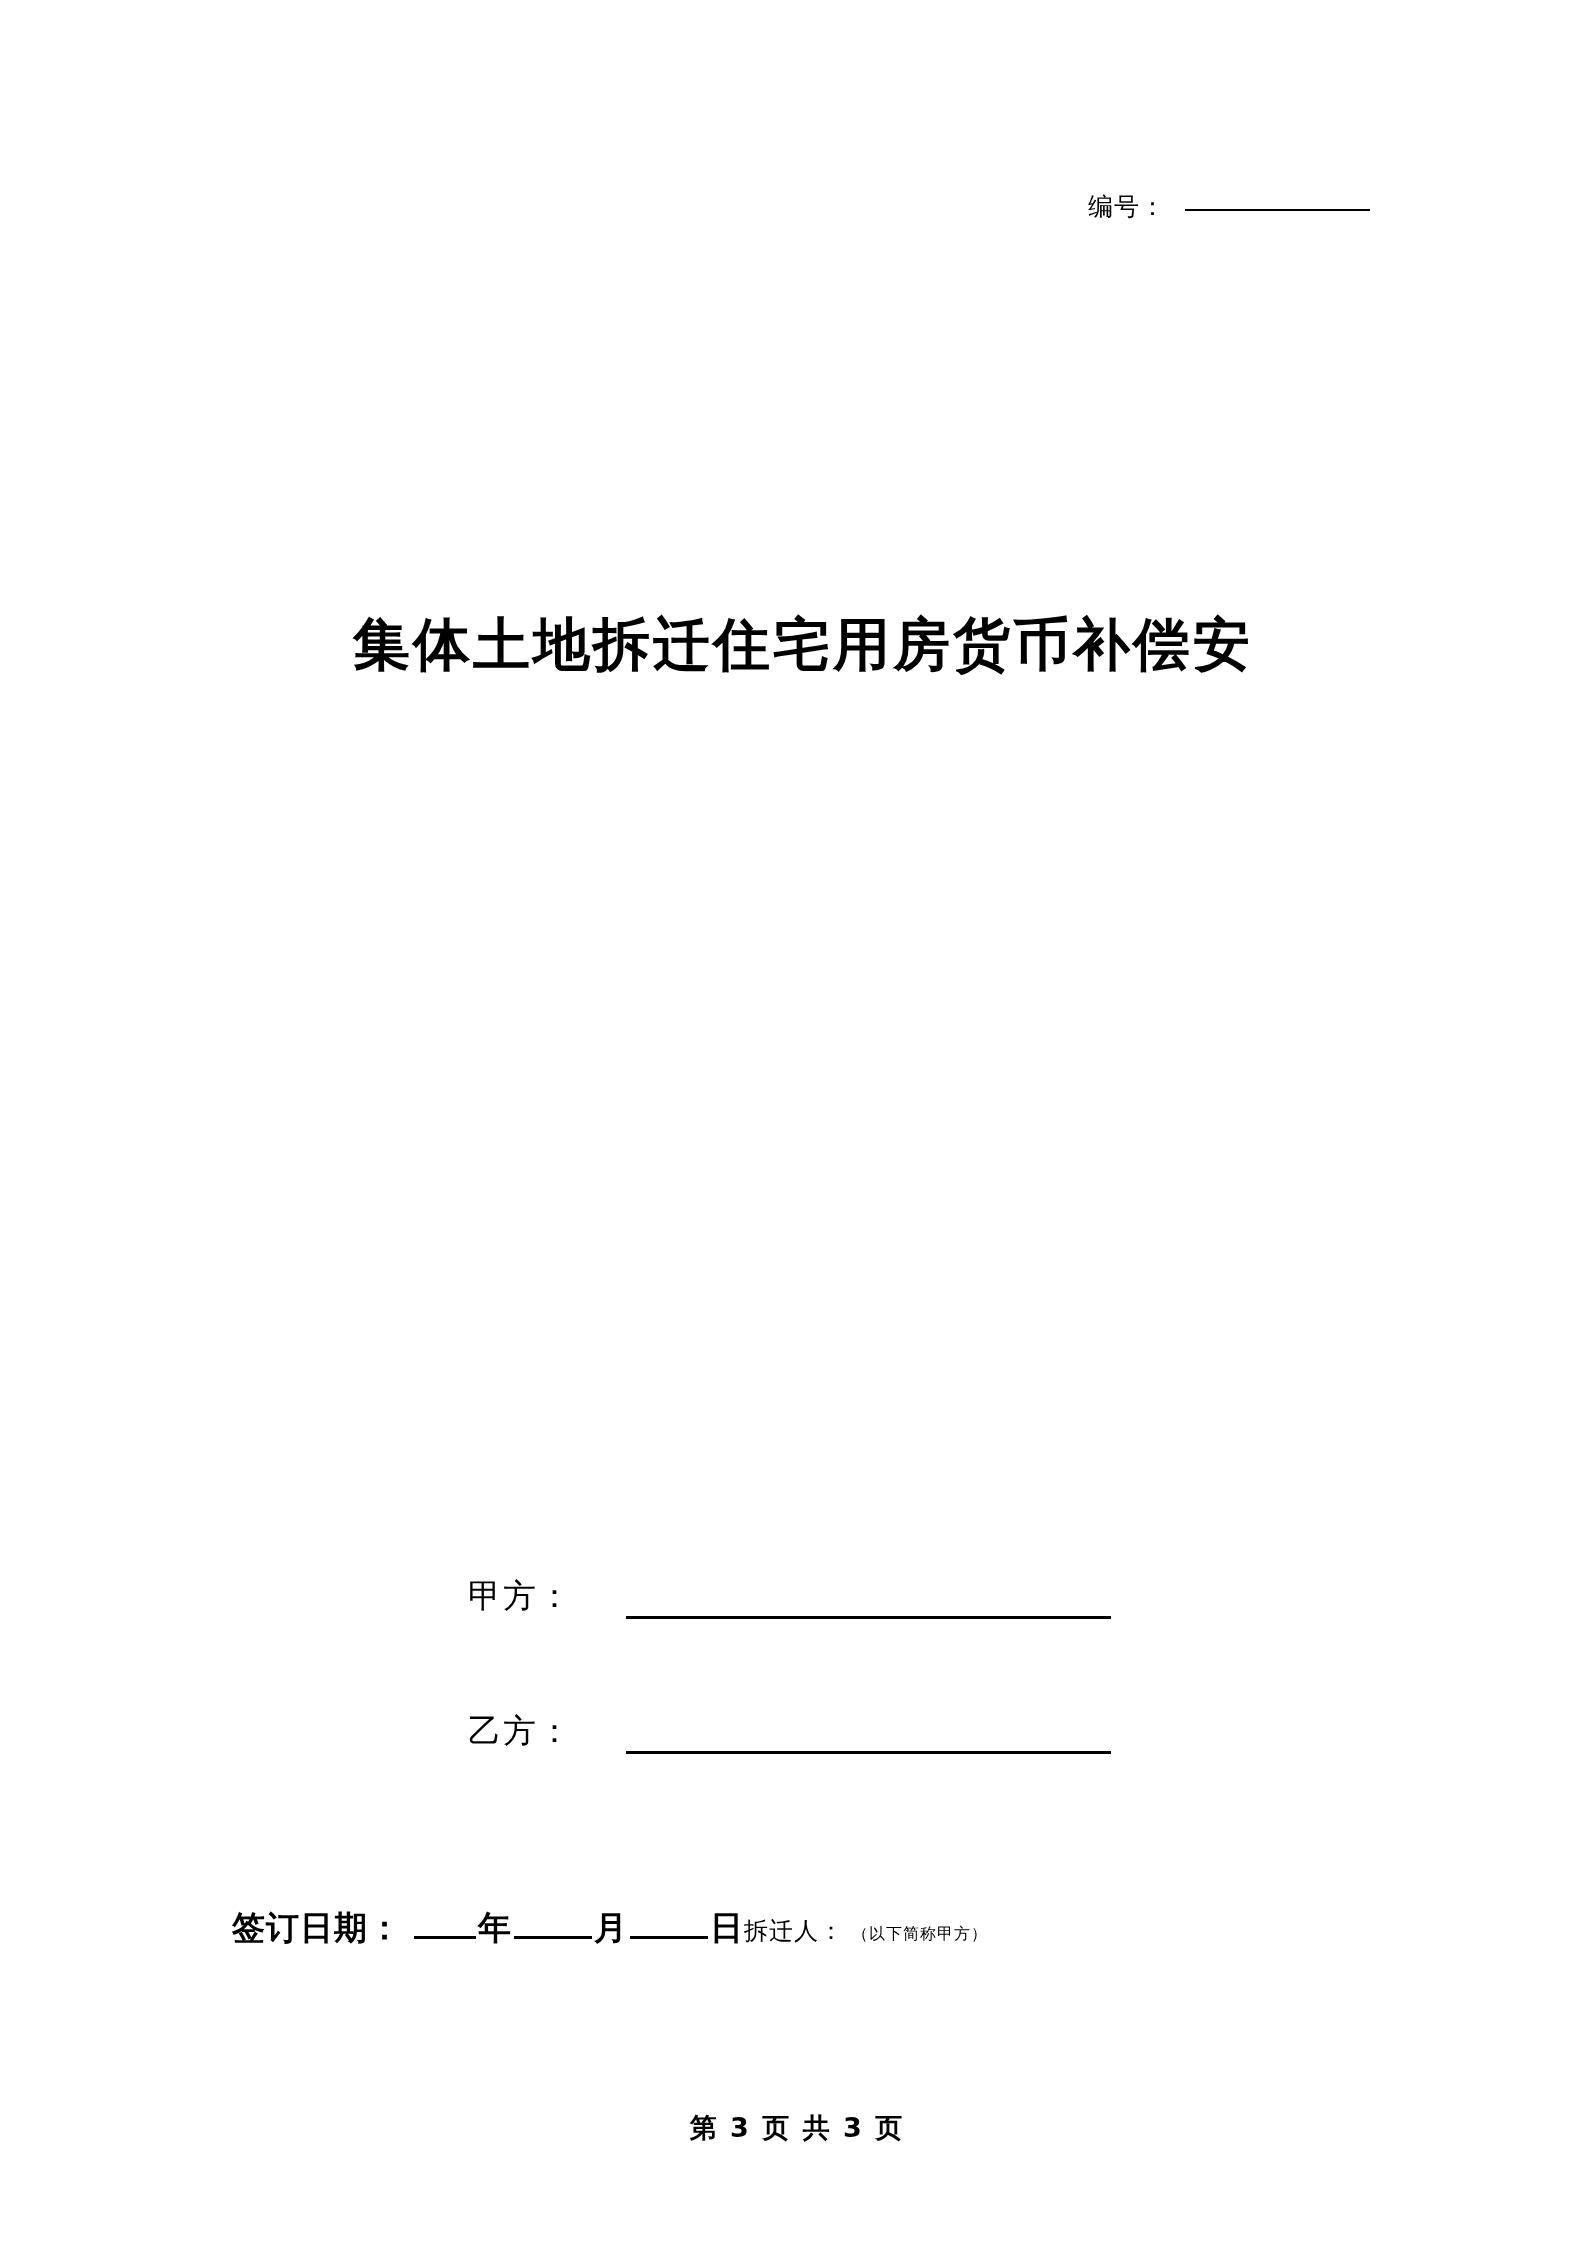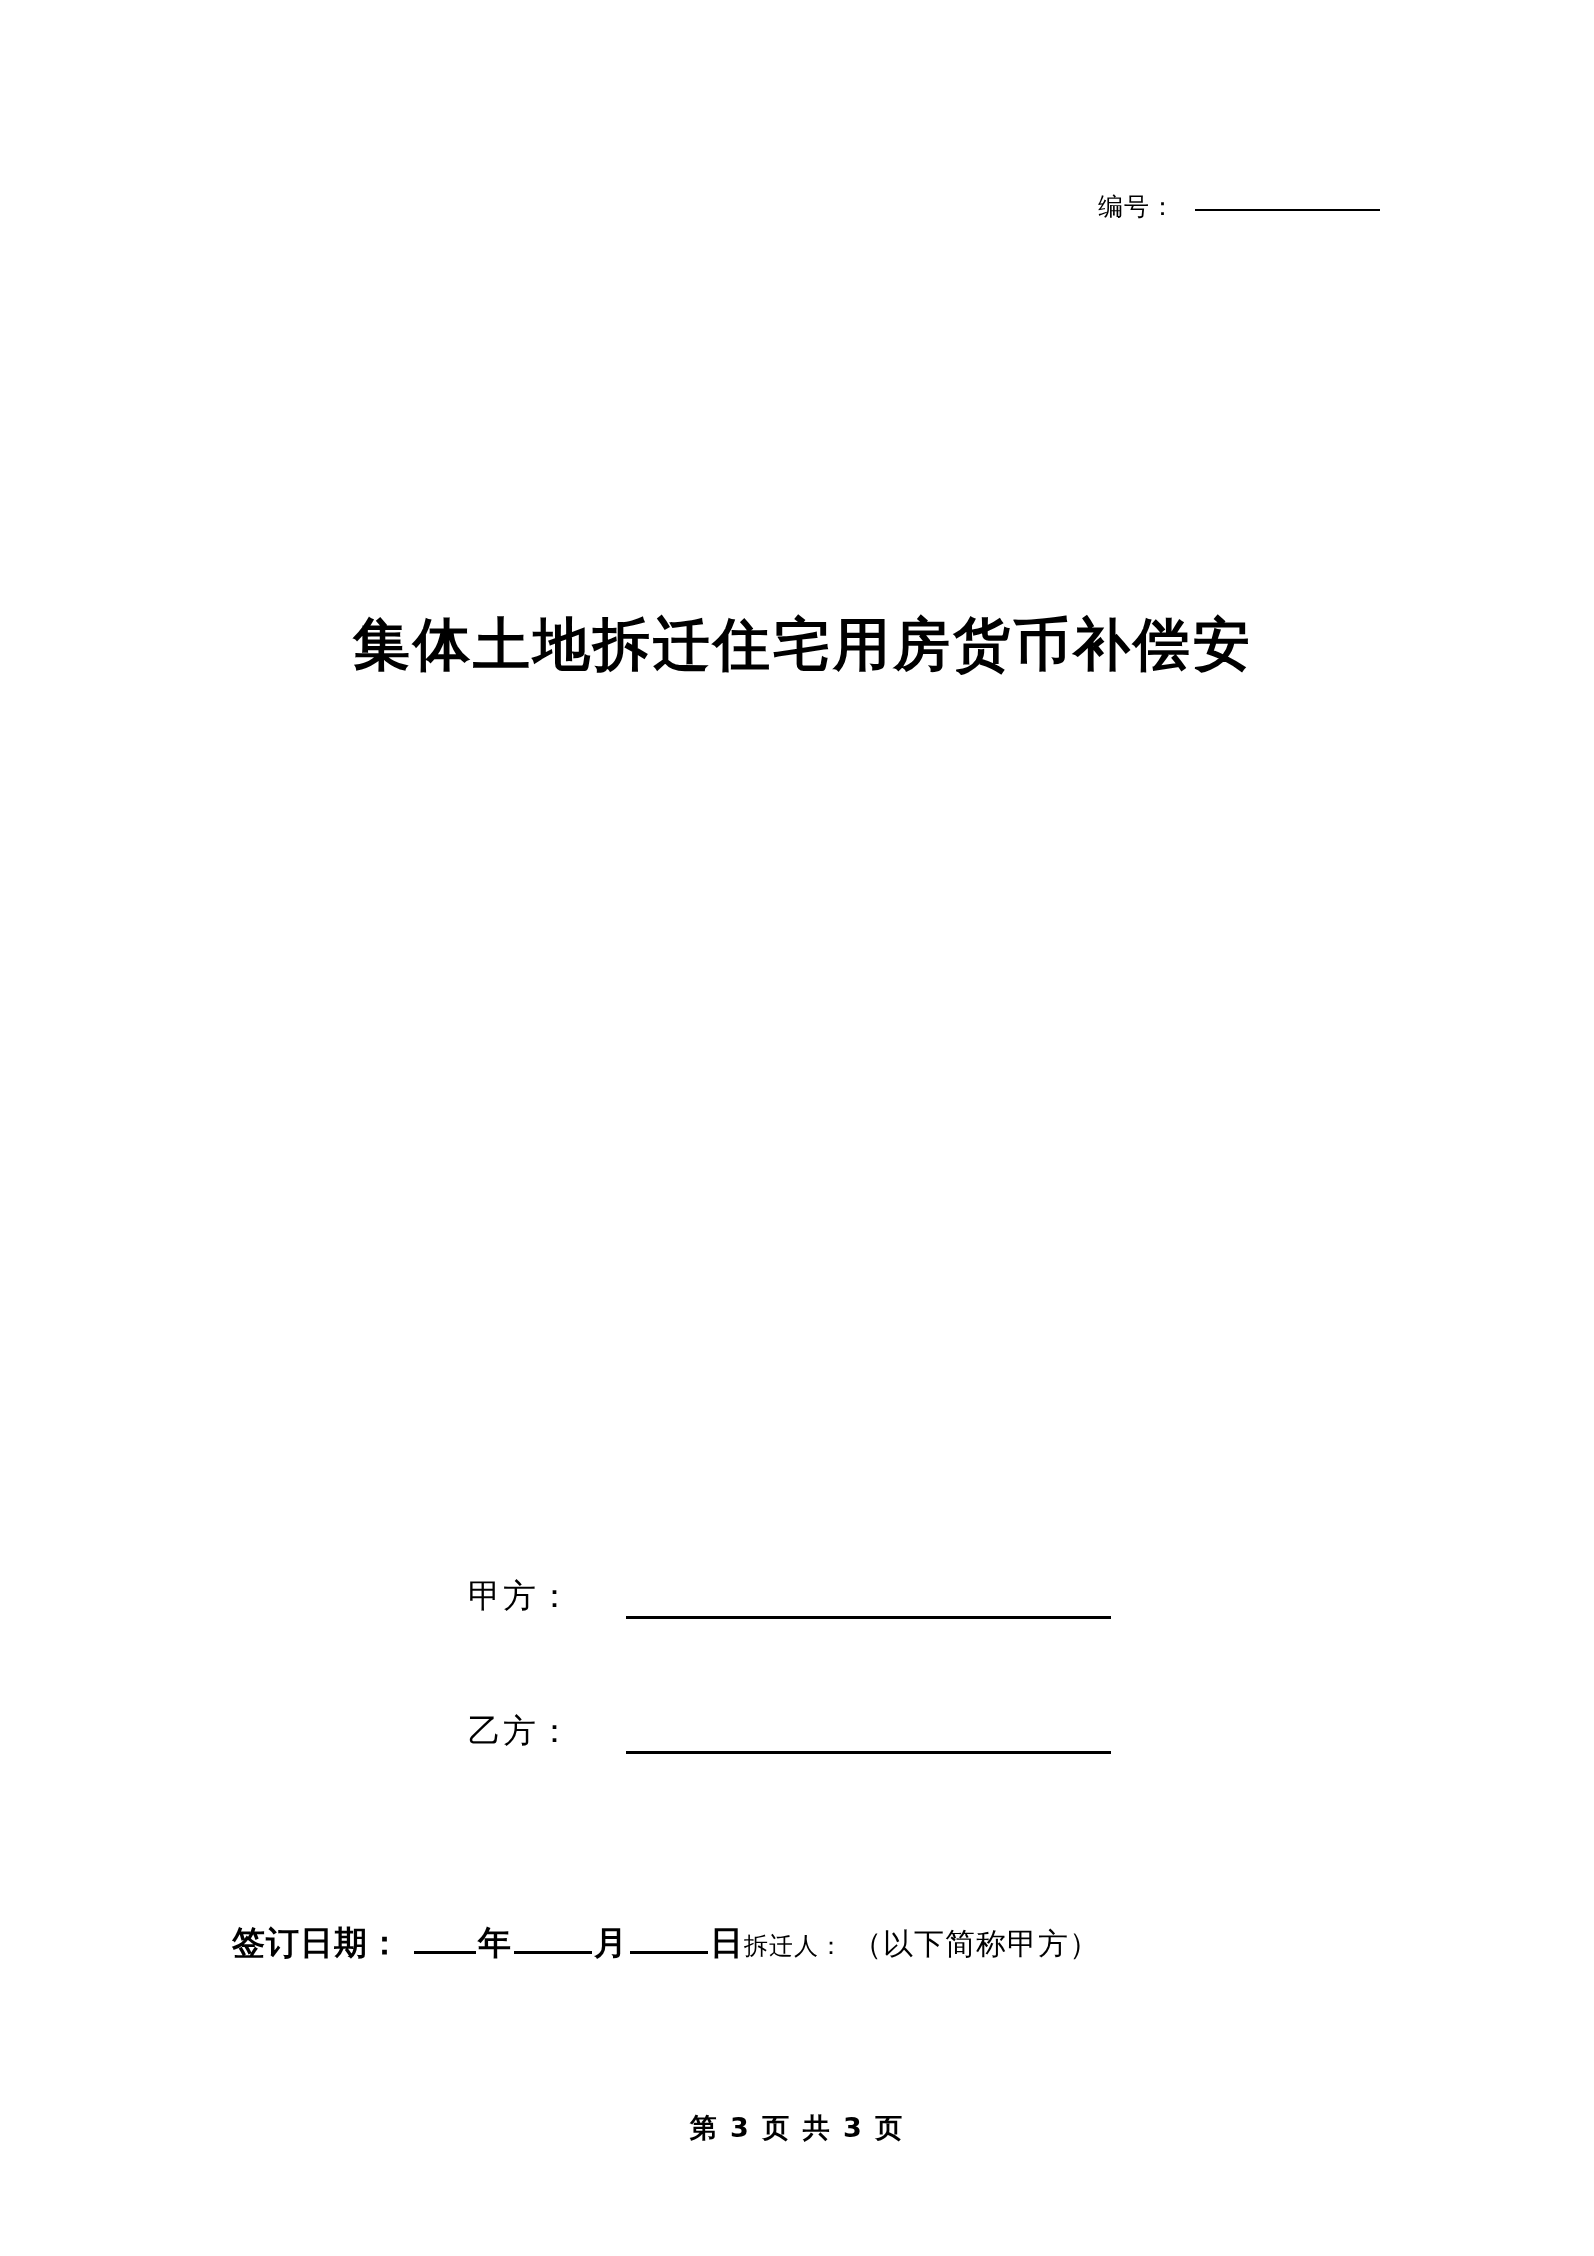--- a/index.html
+++ b/index.html
@@ -20,21 +20,20 @@
 
   
   .doc-number {
     position: absolute;
     top: 190px;
     left: 0;
     width: 1370px;
     text-align: right;
     font-size: 25px;
     letter-spacing: 1px;
-    padding-left: 10px;
   }
   .doc-number .label {
     font-size: 25px;
   }
   .doc-number .blank {
     display: inline-block;
     width: 185px;
     border-bottom: 2px solid #000;
     vertical-align: 4px;
     margin-left: 10px;
@@ -111,21 +110,21 @@
   .sign-row .unit {
     font-weight: bold;
     font-size: 33px;
   }
   .sign-row .tail {
     font-size: 24px;
     margin-left: 0;
     letter-spacing: 1px;
   }
   .sign-row .tail-paren {
-    font-size: 30px;
+    font-size: 16px;
     margin-left: 8px;
     margin-top: 40px;
   }
 
   
   .footer {
     position: absolute;
     top: 2110px;
     left: 0;
     width: 1594px;

